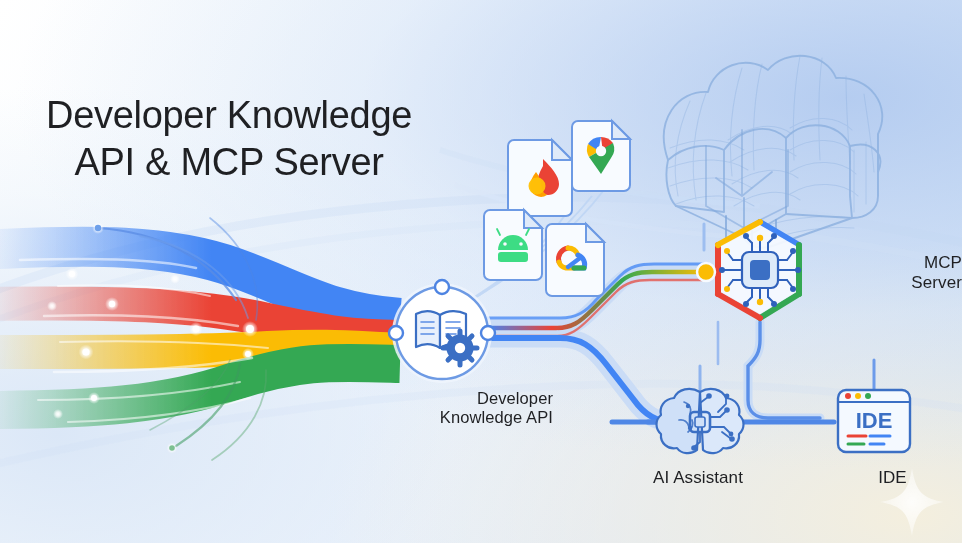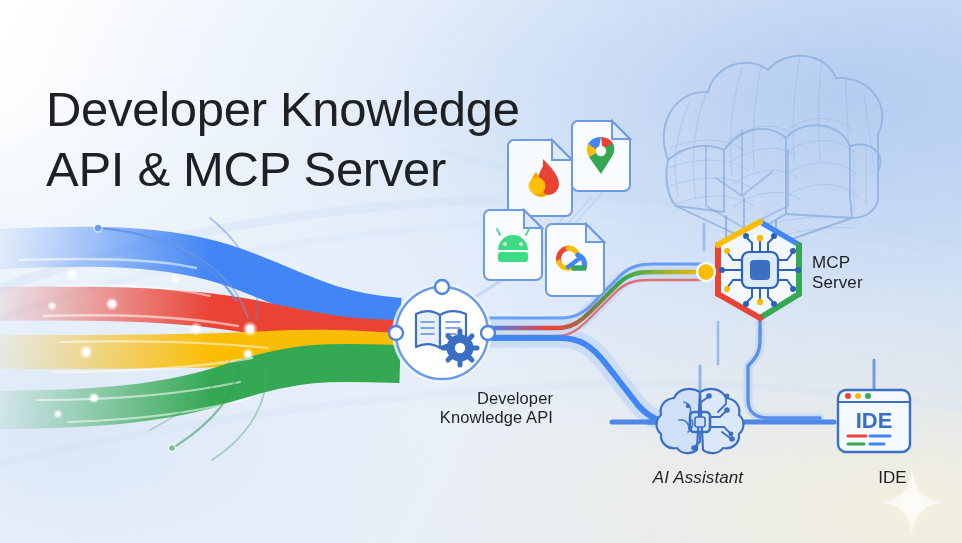--- a/index.html
+++ b/index.html
@@ -6,25 +6,25 @@
   body{width:962px;height:543px;overflow:hidden;font-family:"Liberation Sans",sans-serif;}
   #stage{position:relative;width:962px;height:543px;overflow:hidden;
          background:
            radial-gradient(120% 95% at 88% 18%, rgba(170,197,238,.78) 0%, rgba(205,223,246,.35) 42%, rgba(255,255,255,0) 72%),
            radial-gradient(85% 70% at 95% 95%, rgba(247,240,220,.92) 0%, rgba(247,241,226,.45) 40%, rgba(255,255,255,0) 72%),
            radial-gradient(75% 80% at 6% 80%, rgba(214,228,246,.85) 0%, rgba(230,240,250,.35) 55%, rgba(255,255,255,0) 80%),
            linear-gradient(116deg,#ffffff 0%,#f7fafd 22%,#eaf1fb 50%,#dbe7f8 74%,#cfe0f5 100%);
   }
   #stage svg{position:absolute;left:0;top:0;width:962px;height:543px;}
   .lbl{position:absolute;color:#1f2023;font-weight:500;letter-spacing:.1px;line-height:1.18;}
-  #title{left:46px;top:79px;font-size:49px;font-weight:500;line-height:1.23;
-         color:#1f2023;letter-spacing:-.3px;white-space:pre-line;}
+  #title{left:46px;top:92px;font-size:38px;font-weight:500;line-height:1.23;
+         color:#1f2023;letter-spacing:-.3px;white-space:pre-line;text-align:center;}
   #lbl-api{left:313px;top:389px;width:240px;text-align:right;font-size:16.5px;}
-  #lbl-mcp{left:812px;top:253px;width:150px;text-align:left;font-size:17px;}
-  #lbl-ai{left:608px;top:468px;width:180px;text-align:center;font-size:17px;font-style:italic;}
+  #lbl-mcp{left:812px;top:253px;width:150px;text-align:right;font-size:17px;}
+  #lbl-ai{left:608px;top:468px;width:180px;text-align:center;font-size:17px;}
   #lbl-ide{left:825px;top:468px;width:135px;text-align:center;font-size:17px;}
 </style>
 </head>
 <body>
 
 <div id="stage">
 
   <svg viewBox="0 0 962 543" xmlns="http://www.w3.org/2000/svg">
     <defs>
       <linearGradient id="gBlue" x1="0" y1="0" x2="1" y2="0">

